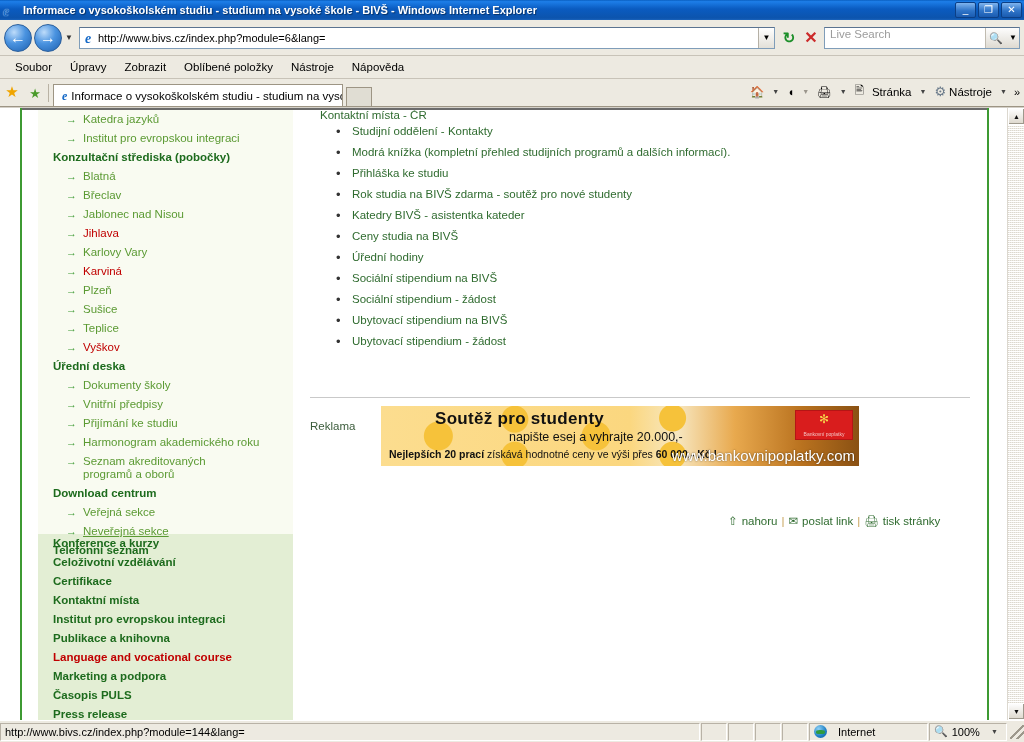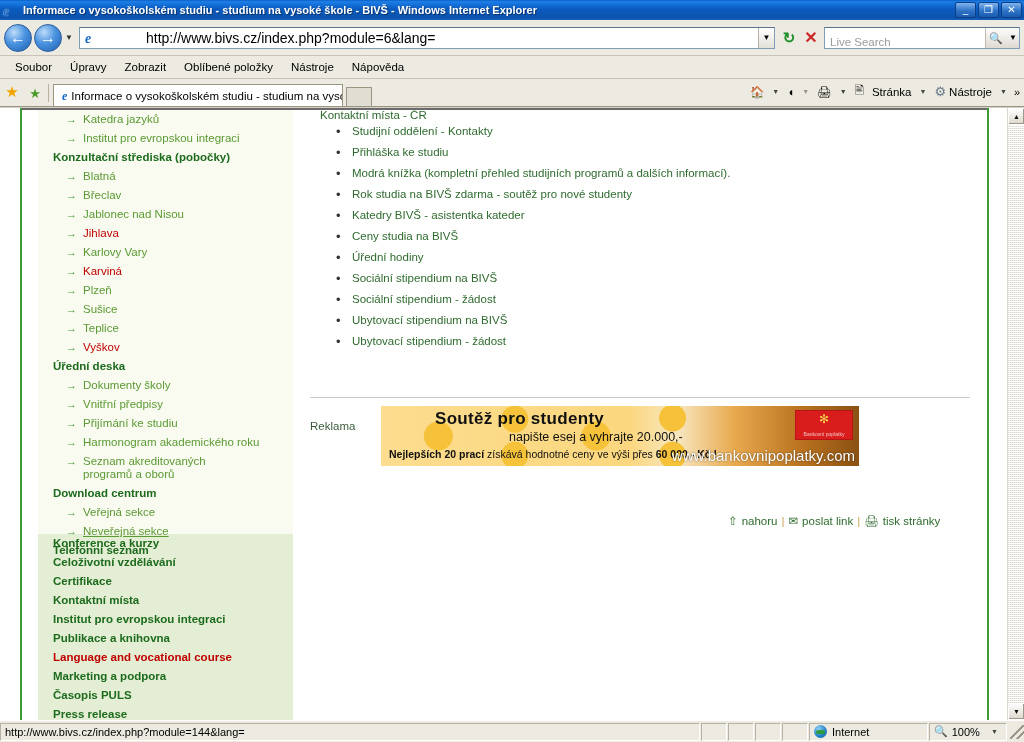--- a/index.html
+++ b/index.html
@@ -60,36 +60,36 @@
   #fwdbtn  { background: radial-gradient(circle at 35% 28%, #bedcfa 0%, #4a93e0 45%, #1d5fae 100%); margin-left: 2px; }
   #histdrop { width: 14px; text-align: center; color: #333; font-size: 8px; cursor: pointer; }
   #urlbox {
     flex: 1 1 auto; height: 22px; background: #fff;
     border: 1px solid #7f9db9; border-top-color: #5a7390;
     display: flex; align-items: center; margin: 0 3px;
     min-width: 0;
   }
   #url-favicon { width: 16px; flex: 0 0 16px; text-align: center; }
   #urltext {
-    flex: 1 1 auto; font-size: 14px; color: #000;
-    white-space: nowrap; overflow: hidden; padding-left: 2px; margin-left: 48px;
+    flex: 1 1 auto; font-size: 11px; color: #000;
+    white-space: nowrap; overflow: hidden; padding-left: 2px;
   }
   #urldrop {
     width: 16px; flex: 0 0 16px; height: 20px;
     background: linear-gradient(to bottom,#fff,#e3e0d8);
     border-left: 1px solid #b5b0a5;
     font-size: 8px; text-align: center; line-height: 20px; cursor: pointer;
   }
   .toolicon { width: 22px; text-align: center; cursor: pointer; font-size: 15px; flex: 0 0 22px; }
   #refresh-icon { color: #1d8f2a; font-weight: bold; }
   #stop-icon { color: #cc2b2b; font-weight: bold; font-size: 16px; }
   #searchbox {
     width: 196px; height: 22px; background: #fff;
     border: 1px solid #7f9db9; border-top-color: #5a7390;
-    display: flex; align-items: flex-end; margin-left: 2px; flex: 0 0 196px;
+    display: flex; align-items: flex-start; margin-left: 2px; flex: 0 0 196px;
   }
   #searchplaceholder { flex: 1; font-size: 11.5px; color: #9c9c9c; padding-left: 5px; }
   #searchgo {
     width: 22px; height: 20px; flex: 0 0 22px;
     background: linear-gradient(to bottom,#fdfdfd,#dedad1);
     border-left: 1px solid #c0bbb0;
     text-align: center; line-height: 20px; font-size: 11px;
     color: #20559c; cursor: pointer;
   }
   #searchdrop {
@@ -308,21 +308,21 @@
     font-size: 11px;
   }
   .sbpanel {
     height: 18px; border: 1px solid #b8b2a6;
     border-right-color: #fff; border-bottom-color: #fff;
     display: flex; align-items: center;
     padding: 0 4px; margin-right: 1px;
   }
   #status-url { flex: 0 0 700px; overflow: hidden; white-space: nowrap; }
   .sbslot { flex: 0 0 26px; }
-  #status-zone { flex: 1 1 auto; gap: 5px; }
+  #status-zone { flex: 1 1 auto; gap: 11px; }
   #globe-icon {
     width: 13px; height: 13px; border-radius: 50%;
     background: radial-gradient(circle at 35% 30%, #8fd2f5, #1d7fc4 60%, #135a90);
     position: relative; flex: 0 0 13px;
   }
   #globe-icon::after {
     content: ""; position: absolute; left: 2px; top: 5px;
     width: 9px; height: 4px; background: #2f9b3e; border-radius: 40%;
   }
   #status-zoom { flex: 0 0 78px; gap: 4px; }
@@ -454,22 +454,22 @@
           <div class="navflat">Marketing a podpora</div>
           <div class="navflat">Časopis PULS</div>
           <div class="navflat">Press release</div>
         </div>
     </div>
 
     <div id="main">
       <div id="cut-line">Kontaktní místa - ČR</div>
       <div id="bullets">
           <div class="bullet"><span>Studijní oddělení - Kontakty</span></div>
+          <div class="bullet"><span>Modrá knížka (kompletní přehled studijních programů a dalších informací).</span></div>
           <div class="bullet"><span>Přihláška ke studiu</span></div>
-          <div class="bullet"><span>Modrá knížka (kompletní přehled studijních programů a dalších informací).</span></div>
           <div class="bullet"><span>Rok studia na BIVŠ zdarma - soutěž pro nové studenty</span></div>
           <div class="bullet"><span>Katedry BIVŠ - asistentka kateder</span></div>
           <div class="bullet"><span>Ceny studia na BIVŠ</span></div>
           <div class="bullet"><span>Úřední hodiny</span></div>
           <div class="bullet"><span>Sociální stipendium na BIVŠ</span></div>
           <div class="bullet"><span>Sociální stipendium - žádost</span></div>
           <div class="bullet"><span>Ubytovací stipendium na BIVŠ</span></div>
           <div class="bullet"><span>Ubytovací stipendium - žádost</span></div>
         </div>
 

